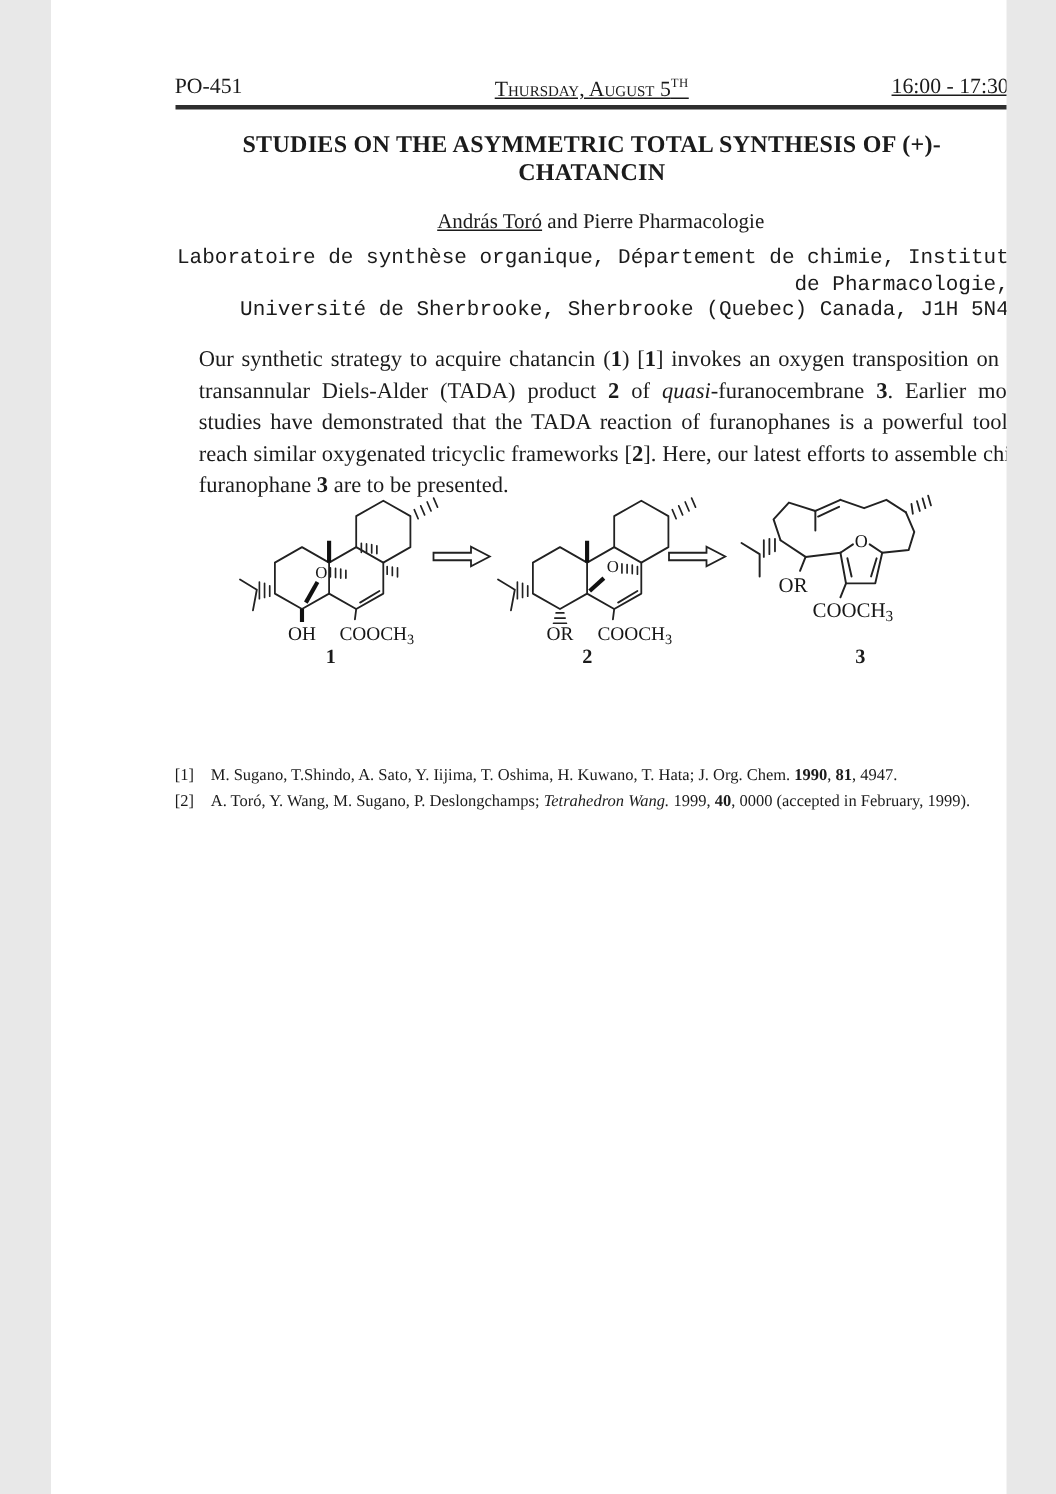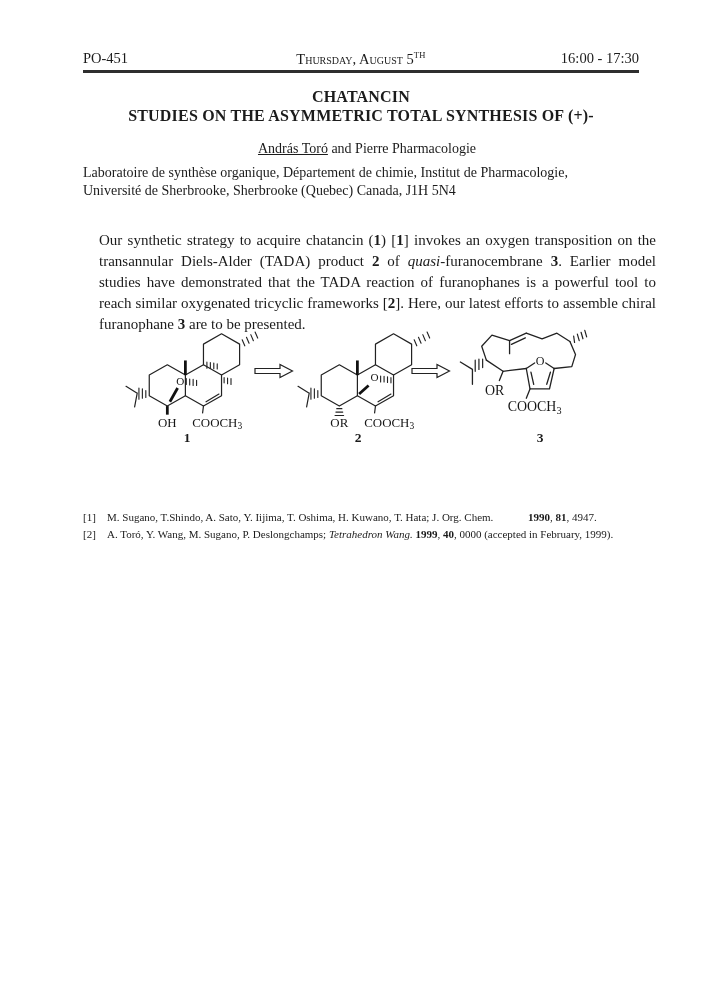--- a/index.html
+++ b/index.html
@@ -1,31 +1,31 @@
 <!DOCTYPE html>
 <html><head>
 <meta charset="utf-8">
 <style>
   html,body{margin:0;padding:0;background:#e8e8e8;}
   .page{
-    position:relative;width:704px;height:996px;margin:0 auto;
+    position:relative;width:637px;height:996px;margin:0 auto;
     background:#ffffff;color:#1b1b1b;
     font-family:"Liberation Serif","DejaVu Serif",serif;
     overflow:hidden;
   }
   .hdr{position:absolute;left:83px;top:50px;width:556px;height:20px;}
   .hdr-left{position:absolute;left:0;top:0;font-size:14.5px;}
-  .hdr-center{position:absolute;left:0;right:0;top:0;text-align:center;font-size:14.5px;font-variant:small-caps;}
+  .hdr-center{position:absolute;left:0;right:0;top:0;text-align:center;font-size:14.5px;font-variant:small-caps;text-decoration:underline;}
   .hdr-center sup{font-size:8.5px;letter-spacing:.3px;}
-  .hdr-right{position:absolute;right:0;top:0;font-size:14.5px;}
+  .hdr-right{position:absolute;right:0;top:0;font-size:14.5px;text-decoration:underline;}
   .hdr-rule{position:absolute;left:83px;top:70px;width:556px;height:2.5px;background:#2e2e2e;}
   .title{position:absolute;left:83px;top:88px;width:556px;text-align:center;
          font-weight:bold;font-size:16px;line-height:18.5px;letter-spacing:.2px;}
   .authors{position:absolute;left:83px;top:141px;width:556px;text-align:center;font-size:14px;}
-  .affil{position:absolute;left:83px;top:164px;width:556px;text-align:left;font-size:14px;line-height:17.5px;}
+  .affil{position:absolute;left:83px;top:164px;width:556px;text-align:right;font-size:14px;line-height:17.5px;font-family:Liberation Mono, monospace;}
   .abstract{position:absolute;left:83px;top:214px;width:557px;font-size:15px;line-height:21.1px;
             text-align:justify;margin:16px;}
   .scheme{position:absolute;left:0;top:300px;width:704px;height:160px;}
   .svg-struct{position:absolute;}
   .struct-num{position:absolute;width:22px;text-align:center;font-weight:bold;font-size:13.5px;}
   .arrow{position:absolute;width:40px;height:16px;}
   .refs{position:absolute;left:83px;top:509px;width:560px;font-size:11px;line-height:16.8px;}
   .ref-row{display:flex;}
   .ref-marker{flex:0 0 24px;}
   .ref-text{flex:1;}
@@ -41,22 +41,22 @@
 <div class="page">
 
   <div class="hdr">
     <span class="hdr-left">PO-451</span>
     <span class="hdr-center"><span>Thursday, August 5</span><sup>TH</sup></span>
     <span class="hdr-right">16:00 - 17:30</span>
   </div>
   <div class="hdr-rule"></div>
 
   <div class="title">
+    <div>STUDIES ON THE ASYMMETRIC TOTAL SYNTHESIS OF (+)-</div>
     <div>CHATANCIN</div>
-    <div>STUDIES ON THE ASYMMETRIC TOTAL SYNTHESIS OF (+)-</div>
   </div>
 
   <div class="authors"><span style="text-decoration: underline; margin-left: 12px;">András Toró</span><span> and Pierre Pharmacologie</span></div>
   <div class="affil">
     <div>Laboratoire de synthèse organique, Département de chimie, Institut de Pharmacologie,</div>
     <div>Université de Sherbrooke, Sherbrooke (Quebec) Canada, J1H 5N4</div>
   </div>
 
   <p class="abstract"><span>Our synthetic strategy to acquire chatancin (</span><span style="font-weight: bold;">1</span><span>) [</span><span style="font-weight: bold;">1</span><span>] invokes an oxygen transposition on the transannular Diels-Alder (TADA) product </span><span style="font-weight: bold;">2</span><span> of </span><span style="font-style: italic;">quasi</span><span>-furanocembrane </span><span style="font-weight: bold;">3</span><span>. Earlier model studies have demonstrated that the TADA reaction of furanophanes is a powerful tool to reach similar oxygenated tricyclic frameworks [</span><span style="font-weight: bold;">2</span><span>]. Here, our latest efforts to assemble chiral furanophane </span><span style="font-weight: bold;">3</span><span> are to be presented.</span></p>
 
@@ -132,21 +132,21 @@
 
   </div>
 
   <div class="struct-num" style="left:176px;top:430px;">1</div>
   <div class="struct-num" style="left:347px;top:430px;">2</div>
   <div class="struct-num" style="left:529px;top:430px;">3</div>
 
   <div class="refs">
     <div class="ref-row">
       <span class="ref-marker">[1]</span>
-      <span class="ref-text"><span>M. Sugano, T.Shindo, A. Sato, Y. Iijima, T. Oshima, H. Kuwano, T. Hata; </span><span style="">J. Org. Chem.</span><span> </span><span style="font-weight: bold; margin-left: 32px;">1990</span><span>, </span><span style="font-weight: bold;">81</span><span>, 4947.</span></span>
+      <span class="ref-text"><span>M. Sugano, T.Shindo, A. Sato, Y. Iijima, T. Oshima, H. Kuwano, T. Hata; </span><span style="">J. Org. Chem.</span><span> </span><span style="font-weight: bold;">1990</span><span>, </span><span style="font-weight: bold;">81</span><span>, 4947.</span></span>
     </div>
     <div class="ref-row">
       <span class="ref-marker">[2]</span>
-      <span class="ref-text"><span>A. Toró, Y. Wang, M. Sugano, P. Deslongchamps; </span><span style="font-style: italic;">Tetrahedron Wang.</span><span> </span><span style="font-weight: bold;">1999</span><span>, </span><span style="font-weight: bold;">40</span><span>, 0000 (accepted in February, 1999).</span></span>
+      <span class="ref-text"><span>A. Toró, Y. Wang, M. Sugano, P. Deslongchamps; </span><span style="font-style: italic;">Tetrahedron Wang.</span><span> </span><span style="font-weight: normal;">1999</span><span>, </span><span style="font-weight: bold;">40</span><span>, 0000 (accepted in February, 1999).</span></span>
     </div>
   </div>
 
 </div>
 
 </body></html>

